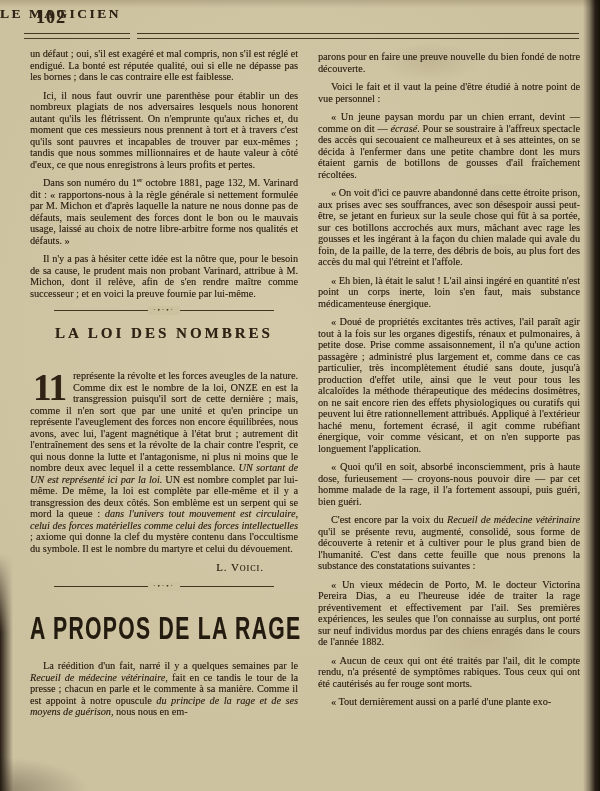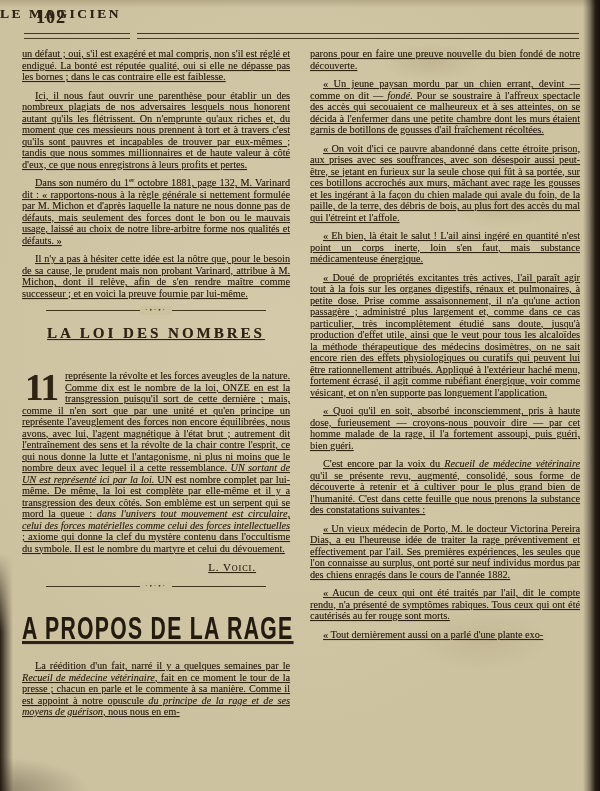--- a/index.html
+++ b/index.html
@@ -32,21 +32,21 @@
     position:absolute;left:0;bottom:0;width:90px;height:34px;z-index:4;pointer-events:none;
     background:radial-gradient(ellipse at 0% 100%, rgba(30,20,10,0.35), transparent 70%);
   }
   header{position:relative;height:24px;padding-top:6px;}
   .pagenum{position:absolute;left:36px;top:7px;font-weight:bold;font-size:18px;letter-spacing:1px;}
   .journal{display:block;text-align:left;font-weight:bold;font-size:13.5px;letter-spacing:2.5px;}
   .header-rule{display:flex;gap:7px;margin:3px 21px 0 24px;}
   .header-rule .seg{height:4px;border-top:1.7px solid #453722;border-bottom:0.9px solid #4a3c26;}
   .seg1{width:106px;}
   .seg2{flex:1;}
-  .columns{display:flex;align-items:flex-start;padding:9px 20px 0 22px;text-decoration:underline;}
+  .columns{display:flex;align-items:center;padding:9px 20px 0 30px;}
   .col{width:268px;}
   .col.right{flex:1;}
   .colrule{width:2px;margin:2px 11px 0 7px;background:linear-gradient(to bottom,#3a2c19 0%,#3a2c19 93%,rgba(58,44,25,0) 100%);}
   .para{font-size:10.2px;line-height:11.5px;text-align:justify;margin:0 0 7px 0;hyphens:auto;}
   .para.indent{text-indent:13px;}
   .para i{font-style:italic;}
   .para sup{font-size:7px;line-height:0;margin-top:47px;}
   .divider{position:relative;height:9px;margin:4px 24px 10px 24px;}
   .divider::before{content:"";position:absolute;left:0;right:0;top:4px;border-top:1px solid #43341f;}
   .divider .orn{position:absolute;left:50%;top:0;transform:translateX(-50%);background:#cdc2a0;
@@ -97,29 +97,30 @@
       <p class="para law-body"><span class="dropcap">11</span><span><span>représente la révolte et les forces aveugles de la nature. Comme dix est le nombre de la loi, ONZE en est la transgression puisqu'il sort de cette dernière ; mais, comme il n'en sort que par une unité et qu'en principe un représente l'aveuglement des forces non encore équilibrées, nous avons, avec lui, l'agent magnétique à l'état brut ; autrement dit l'entraînement des sens et la révolte de la chair contre l'esprit, ce qui nous donne la lutte et l'antagonisme, ni plus ni moins que le nombre deux avec lequel il a cette ressemblance. </span><i>UN sortant de UN est représenté ici par la loi.</i><span> UN est nombre complet par lui-même. De même, la loi est complète par elle-même et il y a transgression des deux côtés. Son emblème est un serpent qui se mord la queue : </span><i>dans l'univers tout mouvement est circulaire, celui des forces matérielles comme celui des forces intellectuelles</i><span> ; axiome qui donne la clef du mystère contenu dans l'occultisme du symbole. Il est le nombre du martyre et celui du dévouement.</span></span></p>
 
       <div class="signature">L. Voici.</div>
 
       <div class="divider">
         <span class="orn">·•·•·</span>
       </div>
 
       <h1 class="rage-headline">A PROPOS DE LA RAGE</h1>
 
-      <p class="para indent rage-intro"><span>La réédition d'un fait, narré il y a quelques semaines par le </span><i>Recueil de médecine vétérinaire</i><span>, fait en ce moment le tour de la presse ; chacun en parle et le commente à sa manière. Comme il est appoint à notre opuscule </span><i>du principe de la rage et de ses moyens de guérison</i><span>, nous nous en em-</span></p>
+      <p class="para indent rage-intro"><span>La réédition d'un fait, narré il y a quelques semaines par le </span><i>Recueil de médecine vétérinaire</i><span>, fait en ce tandis le tour de la presse ; chacun en parle et le commente à sa manière. Comme il est appoint à notre opuscule </span><i>du principe de la rage et de ses moyens de guérison</i><span>, nous nous en em-</span></p>
     </div>
 
     <div class="colrule"></div>
 
     <div class="col right">
       <div>
           <p class="para"><span>parons pour en faire une preuve nouvelle du bien fondé de notre découverte.</span></p>
-          <p class="para indent"><span>« Un jeune paysan mordu par un chien errant, devint — comme on dit — </span><i>fondé</i><span>. Pour se soustraire à l'affreux spectacle des accès qui secouaient ce malheureux et à ses atteintes, on se décida à l'enfermer dans une petite chambre dont les murs étaient garnis de botillons de gousses d'ail fraîchement récoltées.</span></p>
+          <p class="para indent"><span>Voici le fait et il vaut la peine d'être étudié à notre point de vue personnel :</span></p>
+          <p class="para indent"><span>« Un jeune paysan mordu par un chien errant, devint — comme on dit — </span><i>écrasé</i><span>. Pour se soustraire à l'affreux spectacle des accès qui secouaient ce malheureux et à ses atteintes, on se décida à l'enfermer dans une petite chambre dont les murs étaient garnis de botillons de gousses d'ail fraîchement récoltées.</span></p>
           <p class="para indent"><span>« On voit d'ici ce pauvre abandonné dans cette étroite prison, aux prises avec ses souffrances, avec son désespoir aussi peut-être, se jetant en furieux sur la seule chose qui fût à sa portée, sur ces botillons accrochés aux murs, mâchant avec rage les gousses et les ingérant à la façon du chien malade qui avale du foin, de la paille, de la terre, des débris de bois, au plus fort des accès du mal qui l'étreint et l'affole.</span></p>
           <p class="para indent"><span>« Eh bien, là était le salut ! L'ail ainsi ingéré en quantité n'est point un corps inerte, loin s'en faut, mais substance médicamenteuse énergique.</span></p>
           <p class="para indent"><span>« Doué de propriétés excitantes très actives, l'ail paraît agir tout à la fois sur les organes digestifs, rénaux et pulmonaires, à petite dose. Prise comme assaisonnement, il n'a qu'une action passagère ; administré plus largement et, comme dans ce cas particulier, très incomplètement étudié sans doute, jusqu'à production d'effet utile, ainsi que le veut pour tous les alcaloïdes la méthode thérapeutique des médecins dosimètres, on ne sait encore rien des effets physiologiques ou curatifs qui peuvent lui être rationnellement attribués. Appliqué à l'extérieur haché menu, fortement écrasé, il agit comme rubéfiant énergique, voir comme vésicant, et on n'en supporte pas longuement l'application.</span></p>
           <p class="para indent"><span>« Quoi qu'il en soit, absorbé inconsciemment, pris à haute dose, furieusement — croyons-nous pouvoir dire — par cet homme malade de la rage, il l'a fortement assoupi, puis guéri, bien guéri.</span></p>
           <p class="para indent"><span>C'est encore par la voix du </span><i>Recueil de médecine vétérinaire</i><span> qu'il se présente revu, augmenté, consolidé, sous forme de découverte à retenir et à cultiver pour le plus grand bien de l'humanité. C'est dans cette feuille que nous prenons la substance des constatations suivantes :</span></p>
           <p class="para indent"><span>« Un vieux médecin de Porto, M. le docteur Victorina Pereira Dias, a eu l'heureuse idée de traiter la rage préventivement et effectivement par l'ail. Ses premières expériences, les seules que l'on connaisse au surplus, ont porté sur neuf individus mordus par des chiens enragés dans le cours de l'année 1882.</span></p>
           <p class="para indent"><span>« Aucun de ceux qui ont été traités par l'ail, dit le compte rendu, n'a présenté de symptômes rabiques. Tous ceux qui ont été cautérisés au fer rouge sont morts.</span></p>
           <p class="para indent"><span>« Tout dernièrement aussi on a parlé d'une plante exo-</span></p>
         </div>
     </div>

